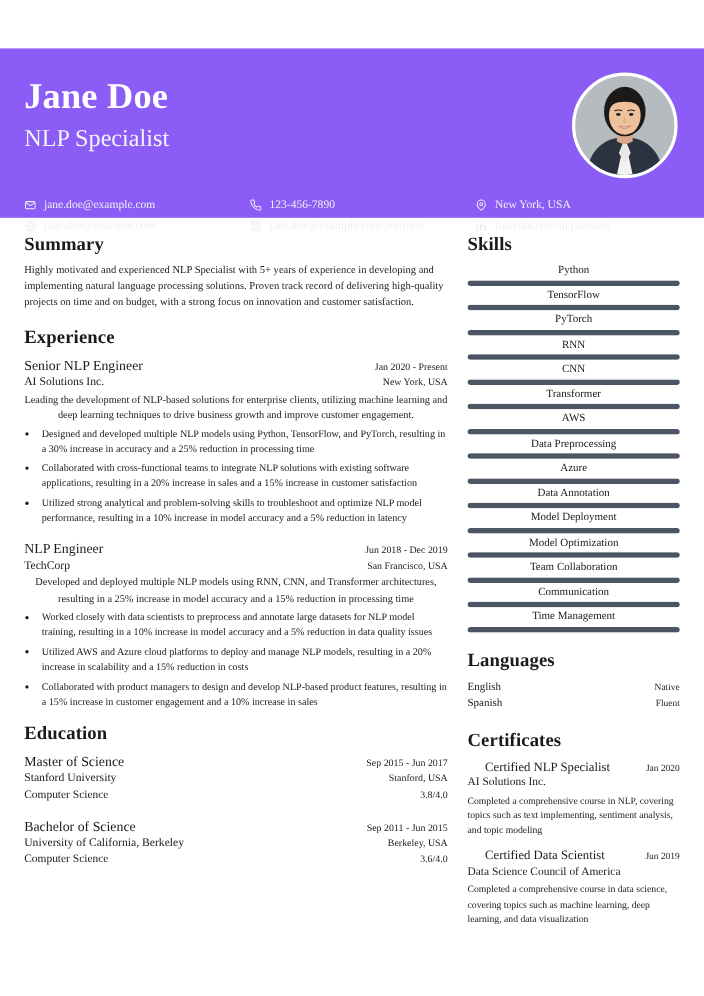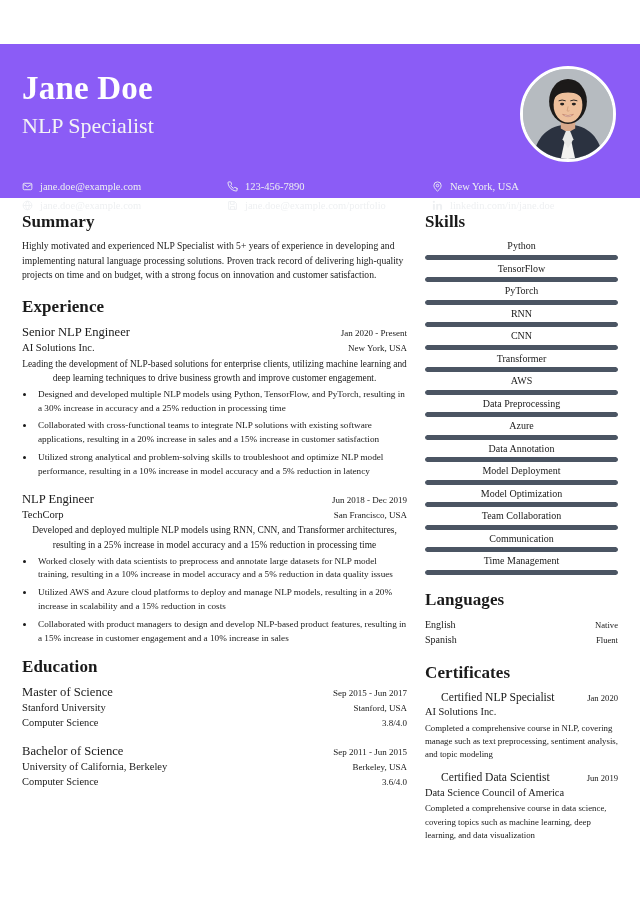--- a/index.html
+++ b/index.html
@@ -446,21 +446,21 @@
     </div>
 
     <h2 class="section cert">Certificates</h2>
 
     <div class="cert">
       <div class="cert-head">
         <span class="cert-name">Certified NLP Specialist</span>
         <span class="cert-date">Jan 2020</span>
       </div>
       <div class="cert-org">AI Solutions Inc.</div>
-      <div class="cert-desc">Completed a comprehensive course in NLP, covering manage such as text preprocessing, sentiment analysis, and topic modeling</div>
+      <div class="cert-desc">Completed a comprehensive course in NLP, covering topics such as text implementing, sentiment analysis, and topic modeling</div>
     </div>
 
     <div class="cert">
       <div class="cert-head">
         <span class="cert-name">Certified Data Scientist</span>
         <span class="cert-date">Jun 2019</span>
       </div>
       <div class="cert-org">Data Science Council of America</div>
       <div class="cert-desc">Completed a comprehensive course in data science, covering topics such as machine learning, deep learning, and data visualization</div>
     </div>

